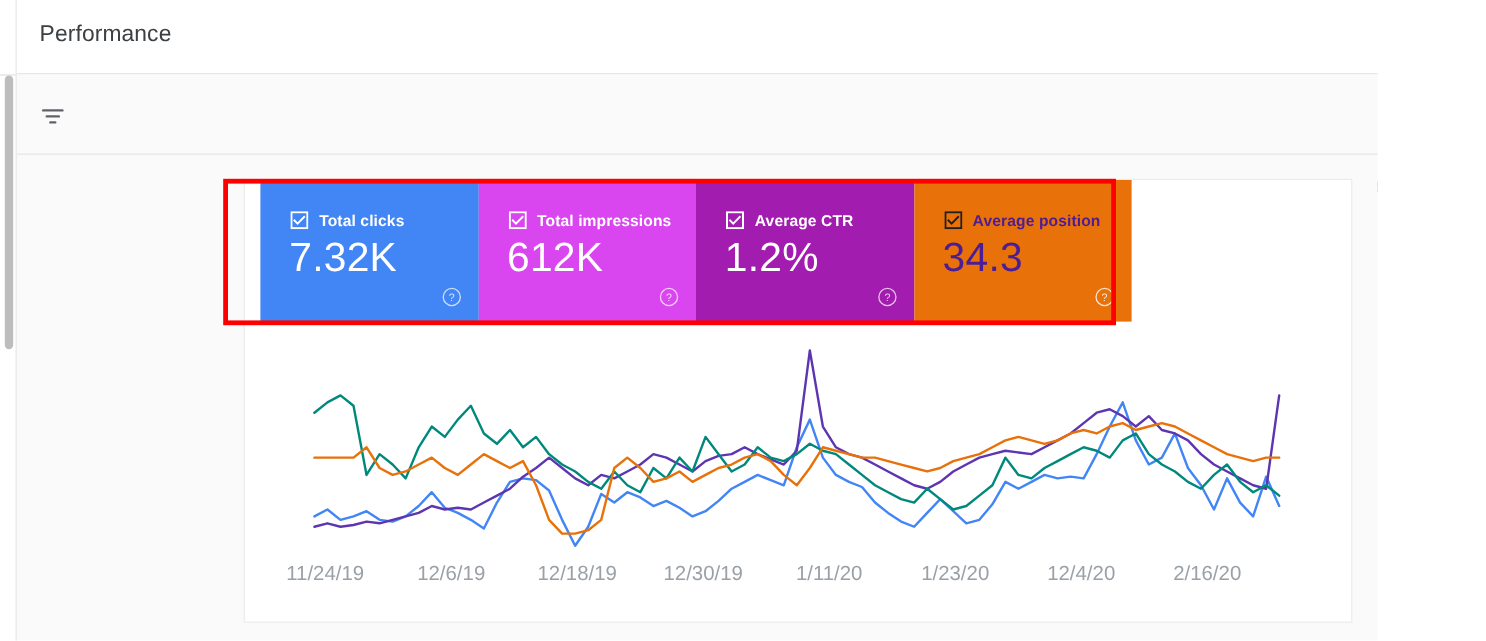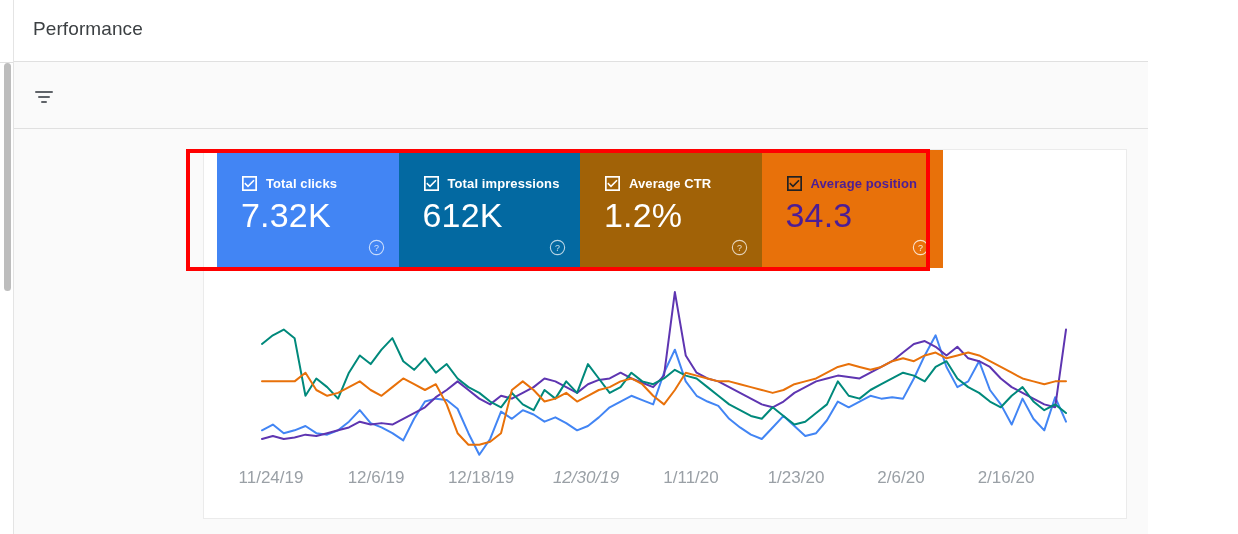--- a/index.html
+++ b/index.html
@@ -289,40 +289,40 @@
           </div>
           <div class="card-value">7.32K</div>
           <span class="card-help">
             <svg width="17" height="17" viewBox="0 0 20 20">
               <circle cx="10" cy="10" r="8.4" fill="none" stroke="#ffffff" stroke-opacity="0.72" stroke-width="1.3"></circle>
               <text x="10" y="14.2" font-family="Liberation Sans, sans-serif" font-size="10.5" fill="#ffffff" fill-opacity="0.78" text-anchor="middle">?</text>
             </svg>
           </span>
         </div>
 
-        <div class="card light" id="card-1" style="background: #0369a1;">
+        <div class="card light" id="card-1" style="background: #d946ef;">
           <div class="card-head">
             <span class="cb">
               <svg width="15" height="15" viewBox="0 0 16 16">
                 <rect x="0.9" y="0.9" width="14.2" height="14.2" fill="none" stroke="#ffffff" stroke-width="1.8"></rect>
                 <path d="M3.6 8.2l2.8 2.9 5.8-6" fill="none" stroke="#ffffff" stroke-width="1.7" stroke-linecap="square"></path>
               </svg>
             </span>
             <span class="card-label">Total impressions</span>
           </div>
           <div class="card-value">612K</div>
           <span class="card-help">
             <svg width="17" height="17" viewBox="0 0 20 20">
               <circle cx="10" cy="10" r="8.4" fill="none" stroke="#ffffff" stroke-opacity="0.72" stroke-width="1.3"></circle>
               <text x="10" y="14.2" font-family="Liberation Sans, sans-serif" font-size="10.5" fill="#ffffff" fill-opacity="0.78" text-anchor="middle">?</text>
             </svg>
           </span>
         </div>
 
-        <div class="card light" id="card-2" style="background: #a16207;">
+        <div class="card light" id="card-2" style="background: #a21caf;">
           <div class="card-head">
             <span class="cb">
               <svg width="15" height="15" viewBox="0 0 16 16">
                 <rect x="0.9" y="0.9" width="14.2" height="14.2" fill="none" stroke="#ffffff" stroke-width="1.8"></rect>
                 <path d="M3.6 8.2l2.8 2.9 5.8-6" fill="none" stroke="#ffffff" stroke-width="1.7" stroke-linecap="square"></path>
               </svg>
             </span>
             <span class="card-label">Average CTR</span>
           </div>
           <div class="card-value">1.2%</div>
@@ -359,24 +359,24 @@
         <svg class="chart-svg" id="chart-svg" width="922" height="210" viewBox="0 0 922 210">
             <polyline points="58.00,162.32 68.86,156.56 79.73,165.20 90.59,162.32 101.46,158.00 112.32,165.20 123.19,166.64 134.05,162.32 144.92,153.68 155.78,142.16 166.65,155.12 177.51,159.44 188.38,165.20 199.24,172.40 210.11,150.80 220.97,133.52 231.84,130.64 242.70,132.08 253.57,140.72 264.43,165.20 275.30,186.80 286.16,170.96 297.03,143.60 307.89,150.80 318.76,142.16 329.62,146.48 340.49,153.68 351.35,149.36 362.22,155.12 373.08,162.32 383.95,158.00 394.81,149.36 405.68,139.28 416.54,133.52 427.41,127.76 438.27,132.08 449.14,136.40 460.00,104.72 470.86,81.68 481.73,113.36 492.59,127.76 503.46,133.52 514.32,137.84 525.19,150.80 536.05,159.44 546.92,166.64 557.78,170.96 568.65,159.44 579.51,147.92 590.38,158.00 601.24,168.08 612.11,165.20 622.97,152.24 633.84,133.52 644.70,139.28 655.57,133.52 666.43,127.76 677.30,130.64 688.16,129.20 699.03,130.64 709.89,110.48 720.76,87.44 731.62,67.28 742.49,98.96 753.35,119.12 764.22,113.36 775.08,93.20 785.95,122.00 796.81,136.40 807.68,156.56 818.54,130.64 829.41,150.80 840.27,162.32 851.14,129.20 862.00,153.68" fill="none" stroke="#4285f4" stroke-width="2" stroke-linejoin="round" stroke-linecap="round"></polyline>
             <polyline points="58.00,170.96 68.86,168.08 79.73,170.96 90.59,169.52 101.46,166.64 112.32,168.08 123.19,165.20 134.05,162.32 144.92,159.44 155.78,153.68 166.65,156.56 177.51,155.12 188.38,156.56 199.24,150.80 210.11,145.04 220.97,139.28 231.84,129.20 242.70,122.00 253.57,113.36 264.43,122.00 275.30,130.64 286.16,136.40 297.03,127.76 307.89,130.64 318.76,124.88 329.62,119.12 340.49,110.48 351.35,113.36 362.22,119.12 373.08,124.88 383.95,116.24 394.81,111.92 405.68,110.48 416.54,104.72 427.41,110.48 438.27,114.80 449.14,119.12 460.00,107.60 470.86,24.08 481.73,87.44 492.59,104.72 503.46,110.48 514.32,113.36 525.19,119.12 536.05,124.88 546.92,130.64 557.78,136.40 568.65,139.28 579.51,133.52 590.38,124.88 601.24,119.12 612.11,113.36 622.97,110.48 633.84,107.60 644.70,109.04 655.57,110.48 666.43,104.72 677.30,98.96 688.16,93.20 699.03,84.56 709.89,75.92 720.76,73.04 731.62,78.80 742.49,87.44 753.35,78.80 764.22,90.32 775.08,93.20 785.95,98.96 796.81,110.48 807.68,119.12 818.54,124.88 829.41,130.64 840.27,136.40 851.14,139.28 862.00,61.52" fill="none" stroke="#5e35b1" stroke-width="2" stroke-linejoin="round" stroke-linecap="round"></polyline>
             <polyline points="58.00,75.92 68.86,67.28 79.73,61.52 90.59,70.16 101.46,127.76 112.32,110.48 123.19,119.12 134.05,130.64 144.92,104.72 155.78,87.44 166.65,96.08 177.51,81.68 188.38,70.16 199.24,93.20 210.11,101.84 220.97,90.32 231.84,104.72 242.70,96.08 253.57,110.48 264.43,119.12 275.30,124.88 286.16,133.52 297.03,139.28 307.89,124.88 318.76,136.40 329.62,142.16 340.49,122.00 351.35,130.64 362.22,113.36 373.08,124.88 383.95,96.08 394.81,110.48 405.68,124.88 416.54,119.12 427.41,104.72 438.27,113.36 449.14,116.24 460.00,110.48 470.86,101.84 481.73,107.60 492.59,110.48 503.46,119.12 514.32,127.76 525.19,136.40 536.05,142.16 546.92,147.92 557.78,150.80 568.65,139.28 579.51,147.92 590.38,156.56 601.24,153.68 612.11,145.04 622.97,136.40 633.84,113.36 644.70,127.76 655.57,130.64 666.43,122.00 677.30,116.24 688.16,110.48 699.03,104.72 709.89,107.60 720.76,113.36 731.62,98.96 742.49,93.20 753.35,110.48 764.22,119.12 775.08,124.88 785.95,133.52 796.81,139.28 807.68,127.76 818.54,119.12 829.41,133.52 840.27,142.16 851.14,136.40 862.00,145.04" fill="none" stroke="#00897b" stroke-width="2" stroke-linejoin="round" stroke-linecap="round"></polyline>
             <polyline points="58.00,113.36 68.86,113.36 79.73,113.36 90.59,113.36 101.46,104.72 112.32,122.00 123.19,127.76 134.05,124.88 144.92,119.12 155.78,113.36 166.65,122.00 177.51,127.76 188.38,119.12 199.24,110.48 210.11,116.24 220.97,122.00 231.84,116.24 242.70,136.40 253.57,165.20 264.43,176.72 275.30,176.72 286.16,173.84 297.03,165.20 307.89,122.00 318.76,113.36 329.62,122.00 340.49,133.52 351.35,130.64 362.22,124.88 373.08,133.52 383.95,127.76 394.81,122.00 405.68,119.12 416.54,113.36 427.41,110.48 438.27,116.24 449.14,127.76 460.00,136.40 470.86,122.00 481.73,104.72 492.59,107.60 503.46,110.48 514.32,113.36 525.19,113.36 536.05,116.24 546.92,119.12 557.78,122.00 568.65,124.88 579.51,122.00 590.38,116.24 601.24,113.36 612.11,110.48 622.97,104.72 633.84,98.96 644.70,96.08 655.57,98.96 666.43,101.84 677.30,98.96 688.16,93.20 699.03,90.32 709.89,93.20 720.76,87.44 731.62,84.56 742.49,90.32 753.35,87.44 764.22,84.56 775.08,87.44 785.95,93.20 796.81,98.96 807.68,104.72 818.54,110.48 829.41,113.36 840.27,116.24 851.14,113.36 862.00,113.36" fill="none" stroke="#e8710a" stroke-width="2" stroke-linejoin="round" stroke-linecap="round"></polyline>
           </svg>
         <div class="axis-labels" id="axis-labels">
             <div class="axis-label" style="left: 67px;">11/24/19</div>
             <div class="axis-label" style="left: 172px;">12/6/19</div>
             <div class="axis-label" style="left: 277px;">12/18/19</div>
-            <div class="axis-label" style="left: 382px; font-style: italic;">12/30/19</div>
+            <div class="axis-label" style="left: 382px;">12/30/19</div>
             <div class="axis-label" style="left: 487px;">1/11/20</div>
             <div class="axis-label" style="left: 592px;">1/23/20</div>
-            <div class="axis-label" style="left: 697px;">2/6/20</div>
+            <div class="axis-label" style="left: 697px;">12/4/20</div>
             <div class="axis-label" style="left: 802px;">2/16/20</div>
           </div>
       </div>
 
     </div>
   </div>
 
   <div class="annot" style="border-color: rgb(255, 0, 0);"></div>
 
 </div>

